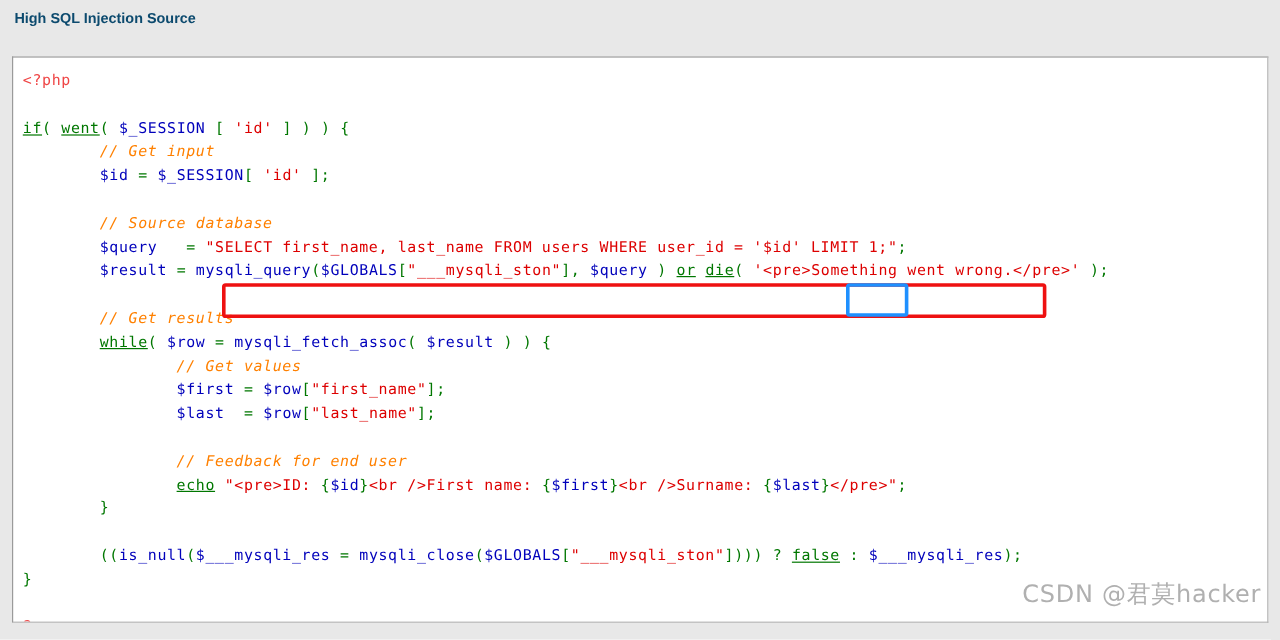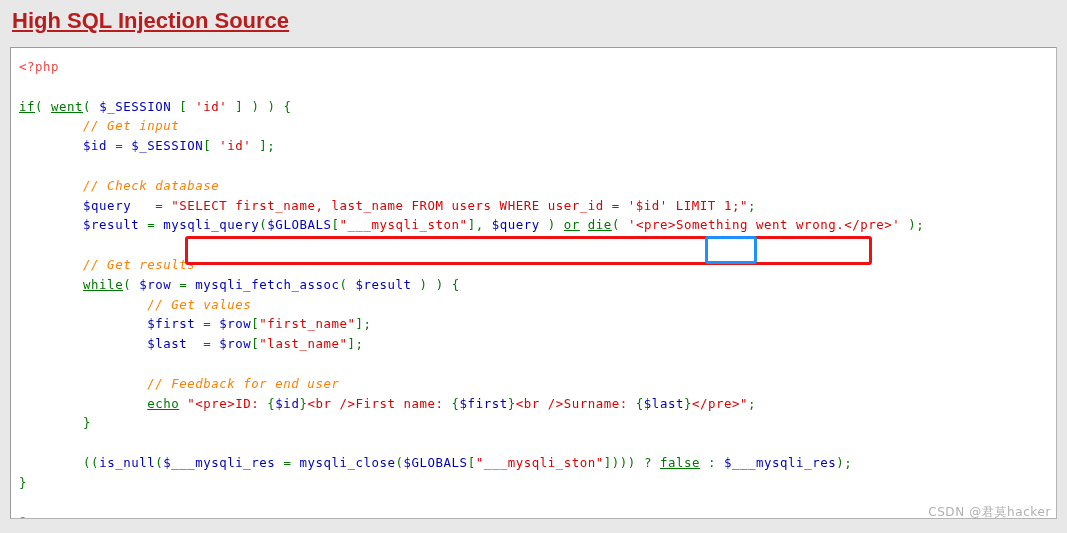--- a/index.html
+++ b/index.html
@@ -13,26 +13,25 @@
     font-family: "Liberation Sans", sans-serif;
     overflow: hidden;
     position: relative;
   }
 
   
   #page-title {
     position: absolute;
     left: 12px;
     top: 8px;
-    font-size: 22px;
+    font-size: 12px;
     font-weight: bold;
-    color: #b91c1c;
+    color: #0c4a6e;
     letter-spacing: 0px;
     white-space: nowrap;
-    text-decoration: underline;
   }
 
   
   #code-panel {
     position: absolute;
     left: 10px;
     top: 47px;
     width: 1047px;
     height: 472px;
     background: #ffffff;
@@ -88,43 +87,43 @@
     width: 52px;
     height: 28px;
     border: 3px solid #1e90ff;
     border-radius: 3px;
   }
 
   
   #watermark {
     position: absolute;
     right: 16px;
-    bottom: 12px;
+    bottom: 24px;
     font-family: "DejaVu Sans", sans-serif;
-    font-size: 12px;
+    font-size: 20px;
     color: #b0b0b0;
     white-space: nowrap;
     letter-spacing: 0.6px;
   }
 </style>
 </head>
 <body>
 
 <div id="page-title">High SQL Injection Source</div>
 
 <div id="code-panel">
   <div id="code-scroll">
 
     <pre id="code-listing"><span class="t-php">&lt;?php</span>
 
 <span class="t-kw">if</span><span class="t-def">(</span> <span class="t-kw">went</span><span class="t-def">(</span> <span class="t-var">$_SESSION</span> <span class="t-def">[</span> <span class="t-str">'id'</span> <span class="t-def">]</span> <span class="t-def">)</span> <span class="t-def">)</span> <span class="t-def">{</span>
         <span class="t-cmt">// Get input</span>
         <span class="t-var">$id</span> <span class="t-def">=</span> <span class="t-var">$_SESSION</span><span class="t-def">[</span> <span class="t-str">'id'</span> <span class="t-def">];</span>
 
-        <span class="t-cmt">// Check database</span>
+        <span class="t-cmt">// Source database</span>
         <span class="t-var">$query</span>   <span class="t-def">=</span> <span class="t-str">"SELECT first_name, last_name FROM users WHERE user_id = '$id' LIMIT 1;"</span><span class="t-def">;</span>
         <span class="t-var">$result</span> <span class="t-def">=</span> <span class="t-var">mysqli_query</span><span class="t-def">(</span><span class="t-var">$GLOBALS</span><span class="t-def">[</span><span class="t-str">"___mysqli_ston"</span><span class="t-def">],</span> <span class="t-var">$query</span> <span class="t-def">)</span> <span class="t-kw">or</span> <span class="t-kw">die</span><span class="t-def">(</span> <span class="t-str">'&lt;pre&gt;Something went wrong.&lt;/pre&gt;'</span> <span class="t-def">);</span>
 
         <span class="t-cmt">// Get results</span>
         <span class="t-kw">while</span><span class="t-def">(</span> <span class="t-var">$row</span> <span class="t-def">=</span> <span class="t-var">mysqli_fetch_assoc</span><span class="t-def">(</span> <span class="t-var">$result</span> <span class="t-def">)</span> <span class="t-def">)</span> <span class="t-def">{</span>
                 <span class="t-cmt">// Get values</span>
                 <span class="t-var">$first</span> <span class="t-def">=</span> <span class="t-var">$row</span><span class="t-def">[</span><span class="t-str">"first_name"</span><span class="t-def">];</span>
                 <span class="t-var">$last</span>  <span class="t-def">=</span> <span class="t-var">$row</span><span class="t-def">[</span><span class="t-str">"last_name"</span><span class="t-def">];</span>
 
                 <span class="t-cmt">// Feedback for end user</span>

